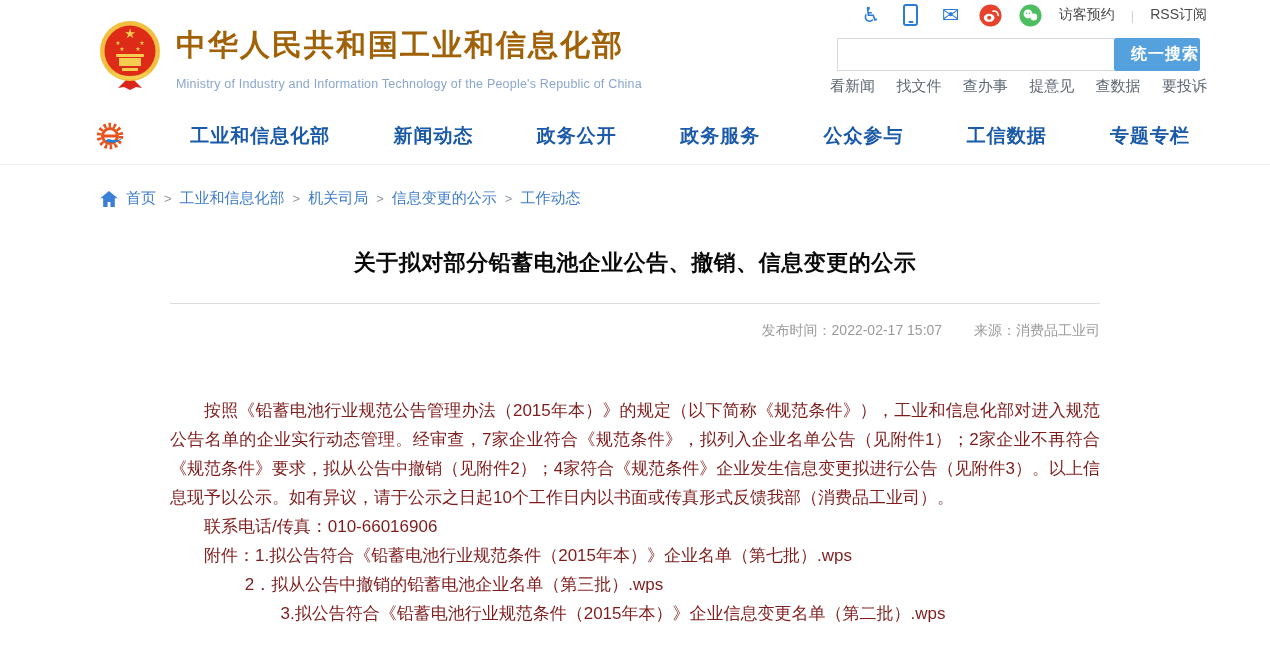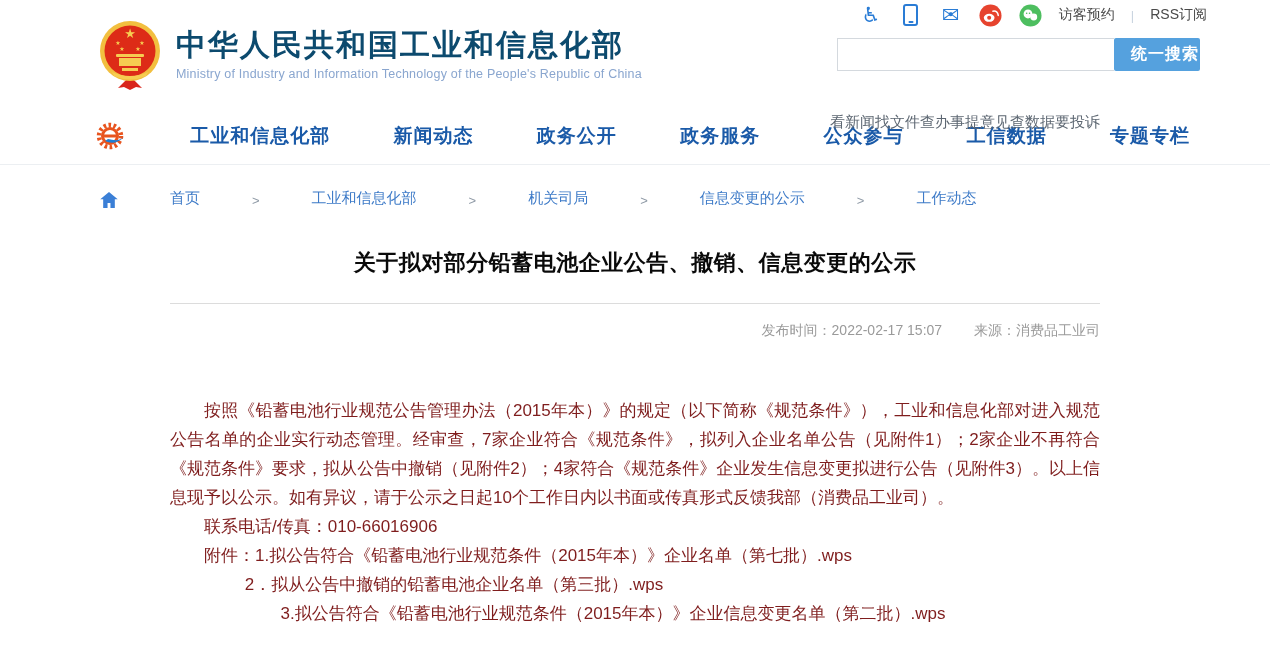--- a/index.html
+++ b/index.html
@@ -10,46 +10,46 @@
     -webkit-font-smoothing: antialiased;
   }
   a { text-decoration: none; cursor: pointer; }
 
   
   .site-header { position: relative; height: 108px; background: #fff; }
 
   .emblem { position: absolute; left: 98px; top: 20px; width: 64px; height: 70px; }
 
   .title-block { position: absolute; left: 176px; top: 28px; }
-  .site-title { font-size: 30px; font-weight: bold; color: #0c4a6e; letter-spacing: 2px; line-height: 34px; }
-  .site-subtitle { font-size: 12.5px; color: #8aa6cf; margin-top: 5px; letter-spacing: 0.2px; }
+  .site-title { font-size: 30px; font-weight: bold; color: #a16207; letter-spacing: 2px; line-height: 34px; }
+  .site-subtitle { font-size: 12.5px; color: #8aa6cf; margin-top: 15px; letter-spacing: 0.2px; }
 
   .topbar { position: absolute; top: 2px; right: 63px; height: 26px; display: flex; align-items: center; gap: 16px; }
   .topbar .tb-icon { display: inline-flex; align-items: center; justify-content: center; width: 24px; height: 24px; }
   .glyph-icon { font-size: 21px; color: #2a7cd5; line-height: 1; font-family: "DejaVu Sans", sans-serif; }
   .phone-icon-box { width: 15px; height: 22px; border: 2px solid #2a7cd5; border-radius: 3px; position: relative; }
   .phone-icon-box::after { content: ""; position: absolute; bottom: 1px; left: 50%; transform: translateX(-50%); width: 5px; height: 2px; background: #2a7cd5; border-radius: 1px; }
   .topbar a.tb-link { font-size: 14px; color: #4a4a4a; }
   .topbar .tb-sep { color: #c9d4e0; font-size: 13px; }
 
   .search-row { position: absolute; left: 837px; top: 38px; display: flex; }
   .search-input { width: 277px; height: 33px; border: 1px solid #d4d9de; border-right: none; outline: none; padding: 0 10px; font-size: 14px; }
   .search-btn { width: 86px; height: 33px; border: none; background: #55a1de; color: #fff; font-size: 16px; font-weight: bold; letter-spacing: 1px; cursor: pointer; border-radius: 2px; font-family: inherit; padding-left: 16px; }
 
-  .quick-links { position: absolute; left: 830px; top: 77px; width: 377px; display: flex; justify-content: flex-start; margin-top: 36px; }
+  .quick-links { position: absolute; left: 830px; top: 77px; width: 377px; display: flex; justify-content: space-between; }
   .quick-links a { font-size: 15px; color: #5d6772; }
 
   
   .main-nav { height: 57px; border-bottom: 1px solid #eceff2; display: flex; align-items: center; padding: 0 80px 0 95px; }
   .nav-inner { display: flex; align-items: center; justify-content: space-between; width: 100%; }
   .nav-logo { width: 32px; height: 32px; display: inline-flex; }
   .main-nav a.nav-item { font-size: 19px; font-weight: bold; color: #1a5aa8; letter-spacing: 1px; }
 
   
-  .breadcrumb { margin: 24px 0 0 100px; display: flex; align-items: flex-end; font-size: 15px; gap: 44px; }
+  .breadcrumb { margin: 24px 0 0 100px; display: flex; align-items: center; font-size: 15px; }
   .breadcrumb .home-icon { width: 18px; height: 16px; margin-right: 8px; display: inline-flex; }
   .breadcrumb a.bc-item { color: #3e7bc8; }
   .breadcrumb .bc-sep { color: #8f9aa6; margin: 0 8px; font-size: 13px; }
 
   
   .article { width: 930px; margin: 40px auto 0; }
   .article-title { text-align: center; font-size: 22px; font-weight: bold; color: #0a0a0a; letter-spacing: 0.5px; margin-top: 32px; }
   .article-divider { border: none; border-top: 1px solid #dcdcdc; margin: 25px 0 0; }
   .article-meta { margin-top: 18px; text-align: right; font-size: 14px; color: #9a9a9a; }
   .article-meta .meta-src { margin-left: 28px; }

